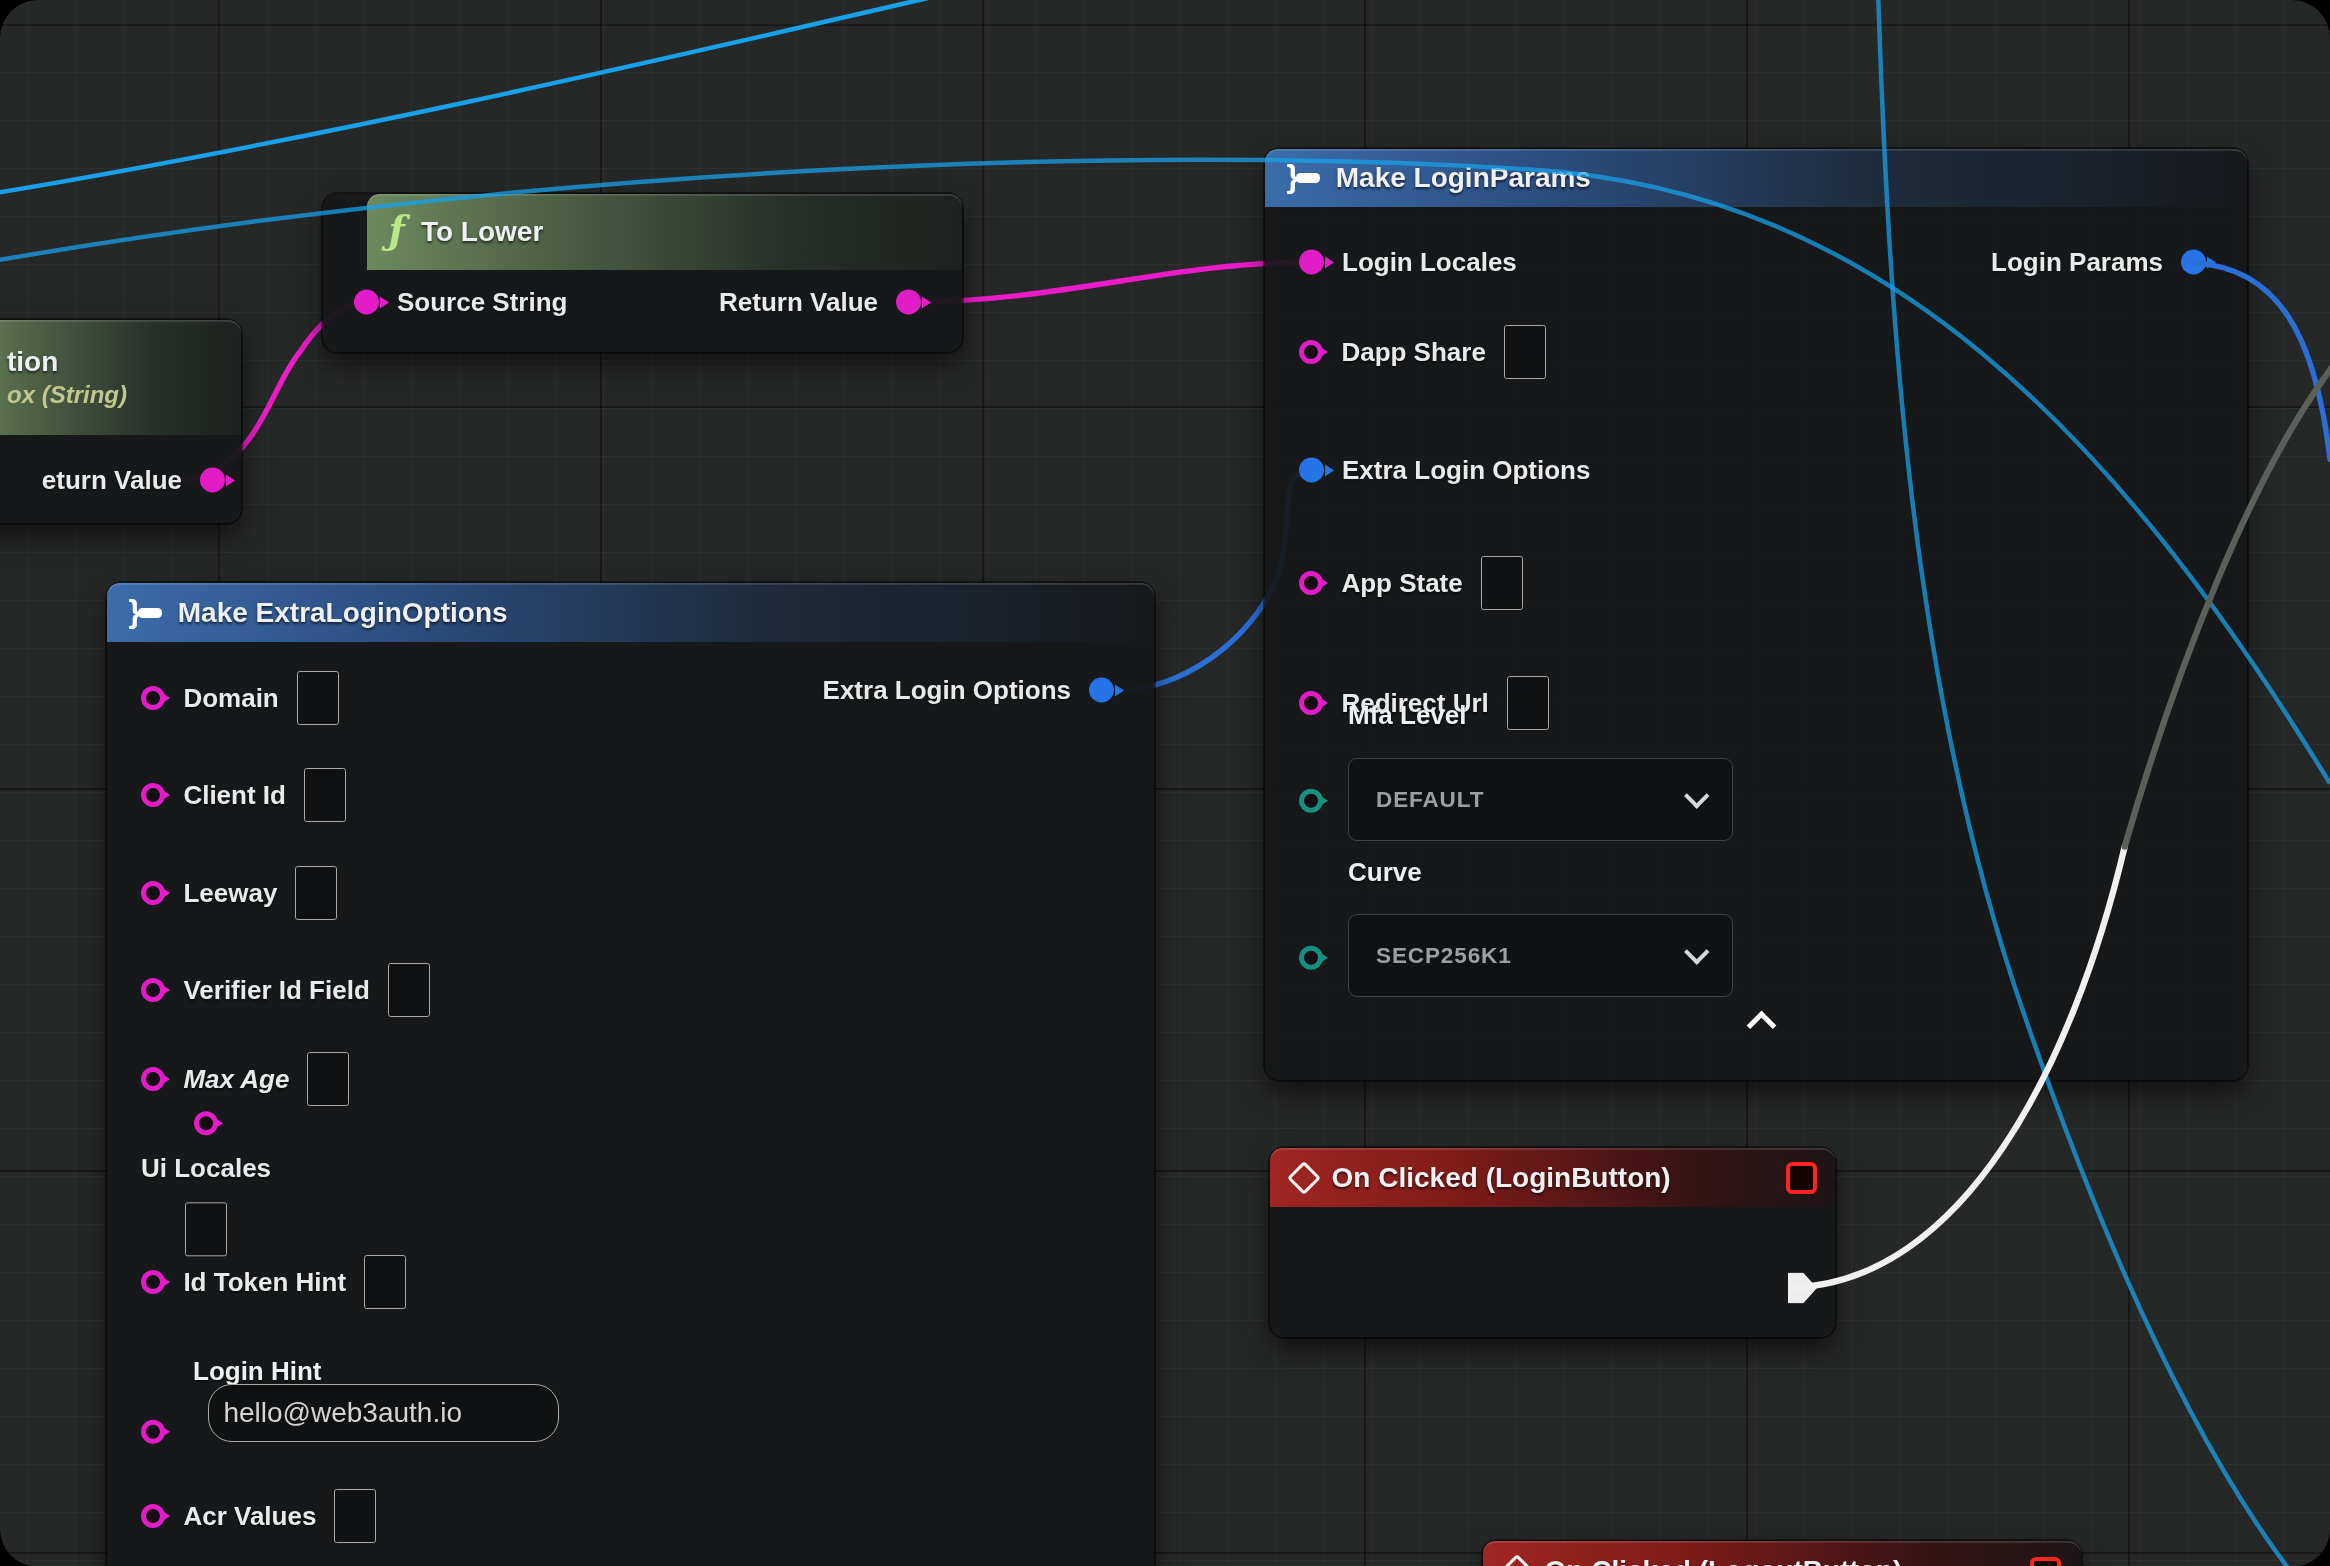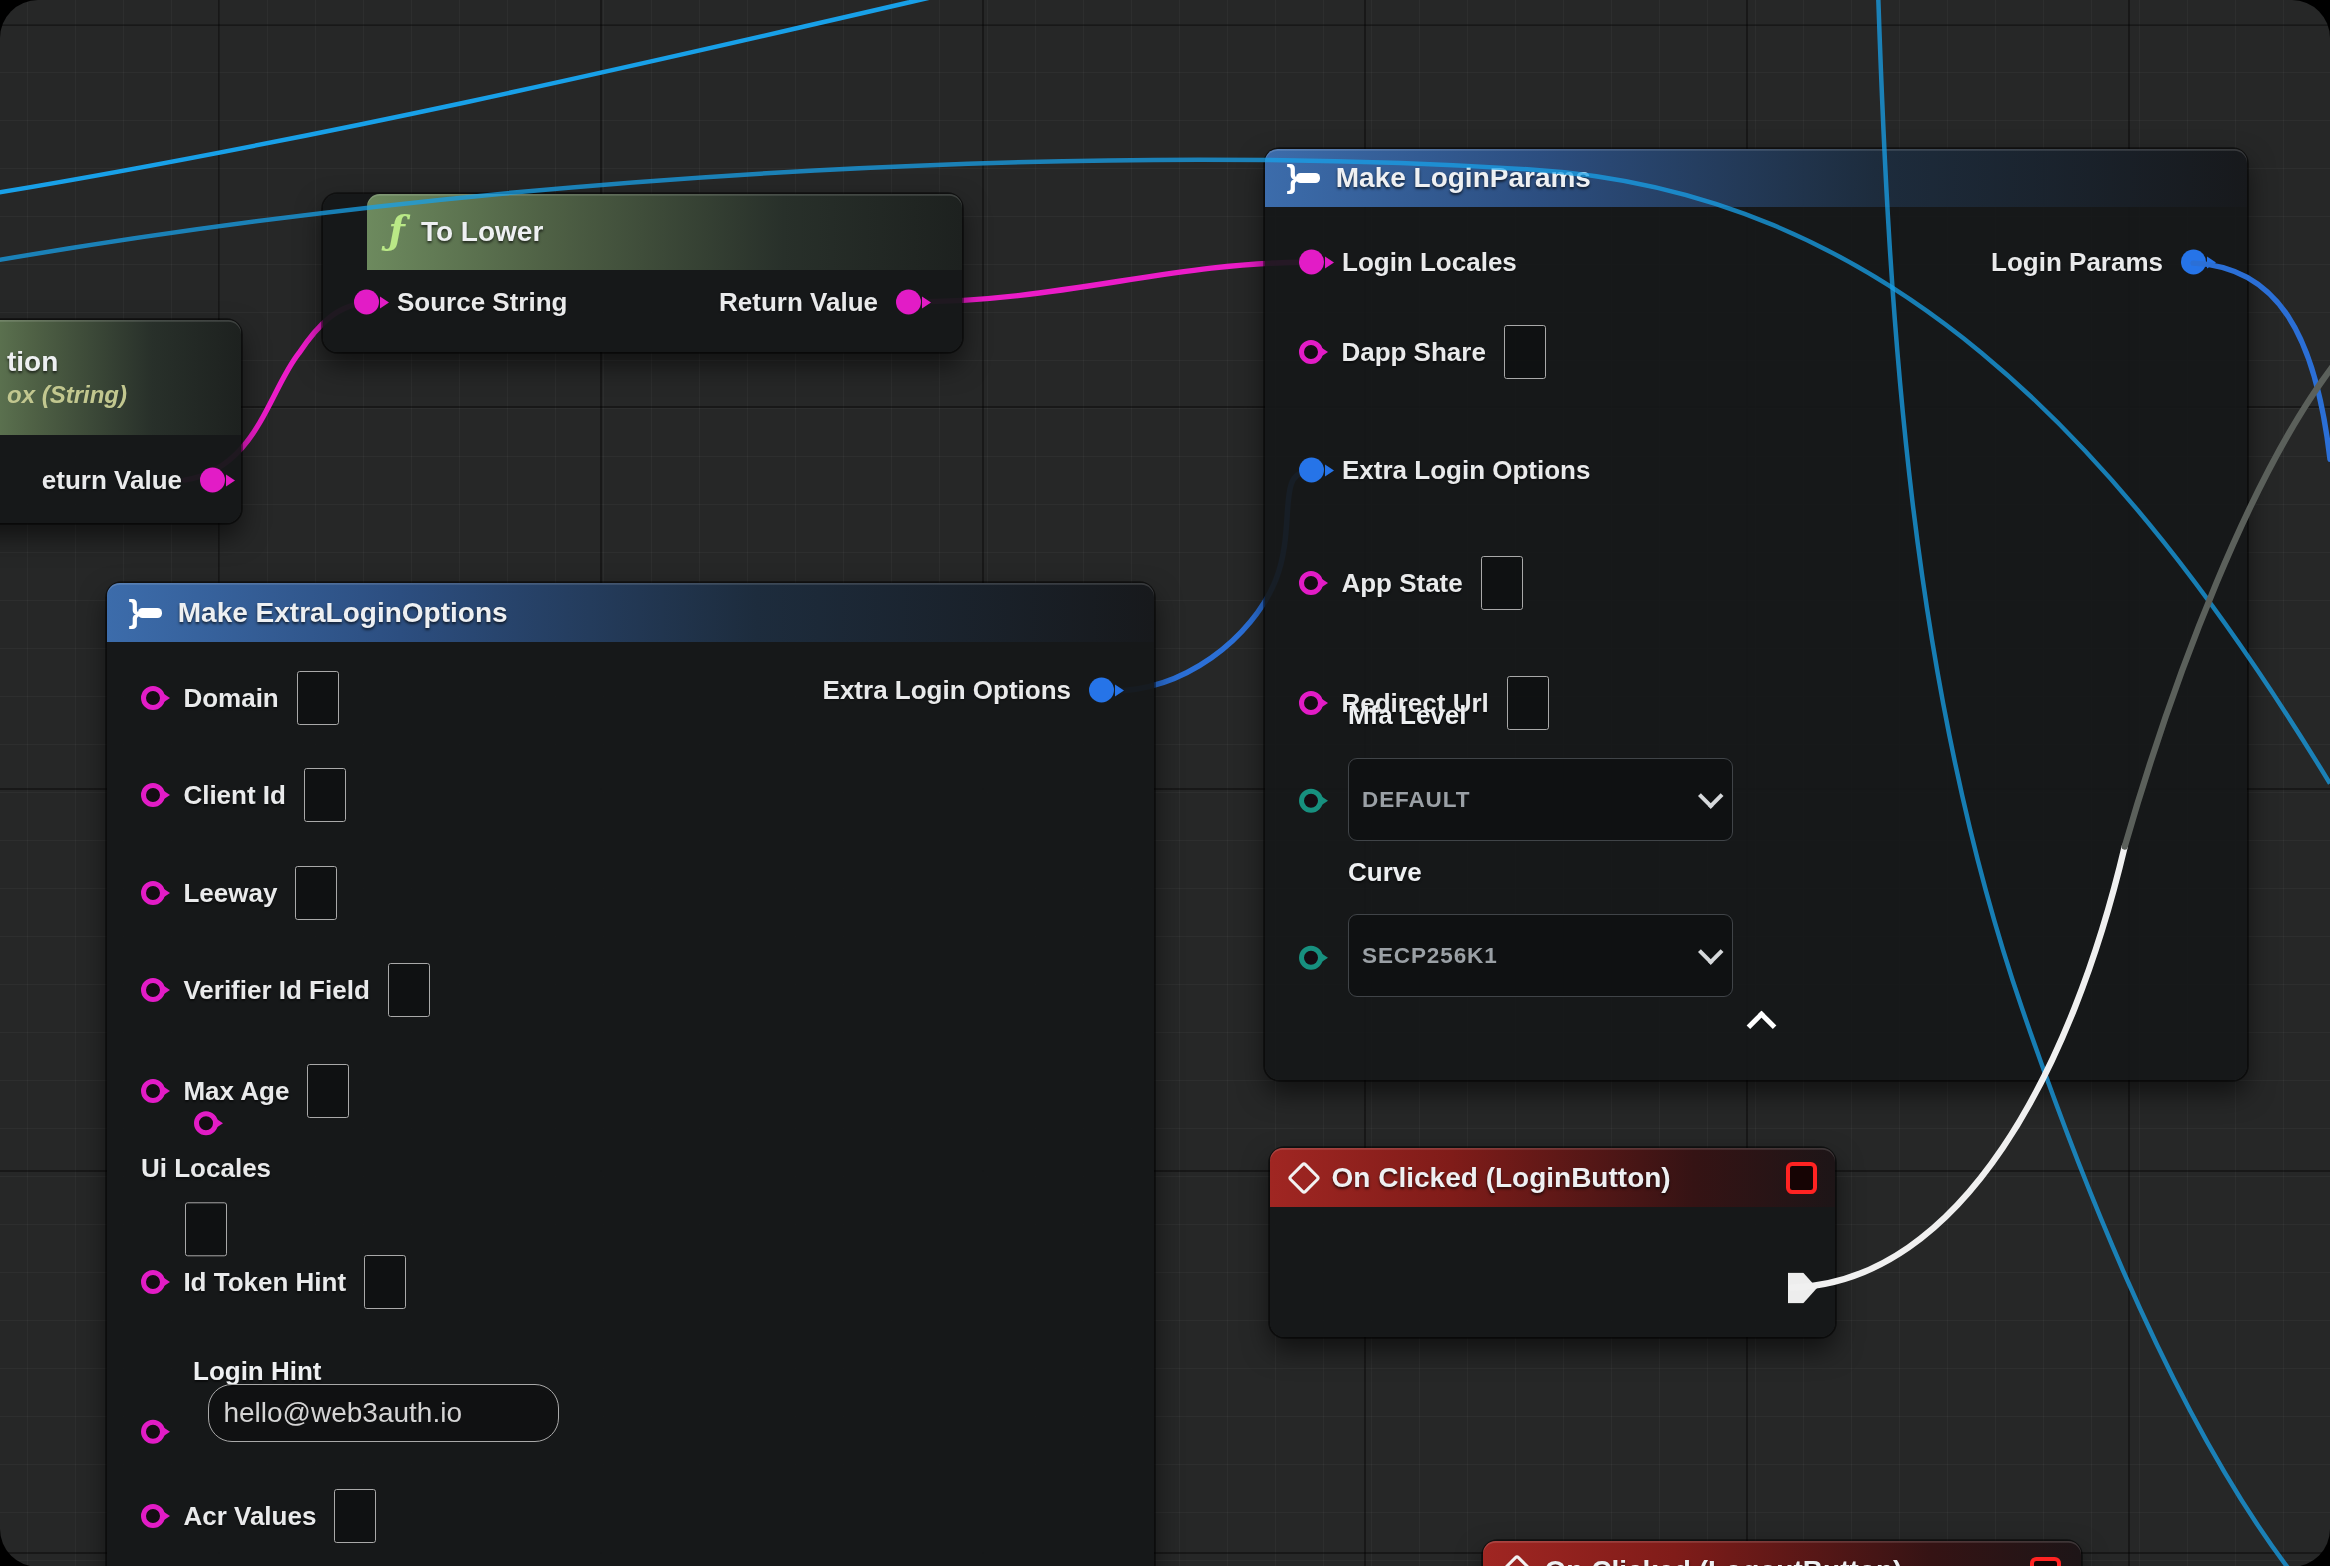--- a/index.html
+++ b/index.html
@@ -51,21 +51,21 @@
   .pin-row{position:absolute;display:flex;align-items:center;gap:18px;transform:translateY(-50%);}
   .pin-label{font-size:26px;font-weight:bold;color:#e9eaeb;white-space:nowrap;text-shadow:0 1.8px 1.8px rgba(0,0,0,.5);}
   .out-row{flex-direction:row;}
 
   .vbox{width:40px;height:52px;border:1.8px solid #a9a9a9;border-radius:2.7px;background:rgba(0,0,0,.28);flex:none;}
 
   .field-label{position:absolute;font-size:26px;font-weight:bold;color:#eef0f2;white-space:nowrap;
                text-shadow:0 1.8px 1.8px rgba(0,0,0,.5);}
   .dropdown{position:absolute;width:385px;height:83px;background:#0f1112;border:1.8px solid #404448;
       border-radius:9px;display:flex;align-items:center;justify-content:space-between;
-      padding:0 13px;box-sizing:border-box;}
+      padding:0 27px;box-sizing:border-box;}
   .dd-text{font-size:22.5px;font-weight:bold;color:#9aa0a5;letter-spacing:0.9px;}
   .chev-down{width:13.5px;height:13.5px;border-right:4.5px solid #d6d9db;border-bottom:4.5px solid #d6d9db;
       transform:rotate(45deg);margin-top:-7.2px;}
   .collapse-chev{position:absolute;width:16px;height:16px;border-right:5.4px solid #fff;border-bottom:5.4px solid #fff;
       transform:rotate(225deg);}
 
   .text-input{height:58px;border:1.8px solid #a9a9a9;border-radius:2.7px;background:rgba(5,5,5,.35);
       color:#d4d4d4;font-size:28px;font-family:"Liberation Sans",sans-serif;
       display:flex;align-items:center;padding:0 14.4px;box-sizing:border-box;white-space:nowrap;}
 
@@ -198,21 +198,21 @@
     <div class="pin-row" style="top:310px;left:34px;">
       <span class="pin hollow" style="color:#e21cc6;"></span>
       <span class="pin-label">Leeway</span>
       <span class="vbox"></span>
     </div>
     <div class="pin-row" style="top:407px;left:34px;">
       <span class="pin hollow" style="color:#e21cc6;"></span>
       <span class="pin-label">Verifier Id Field</span>
       <span class="vbox"></span>
     </div>
-    <div class="pin-row" style="top:508px;left:34px;">
+    <div class="pin-row" style="top:496px;left:34px;font-style:italic;">
       <span class="pin hollow" style="color:#e21cc6;"></span>
       <span class="pin-label">Max Age</span>
       <span class="vbox"></span>
     </div>
     <div class="pin-row" style="top:601px;left:34px;flex-direction:column;">
       <span class="pin hollow" style="color:#e21cc6;"></span>
       <span class="pin-label">Ui Locales</span>
       <span class="vbox"></span>
     </div>
     <div class="pin-row" style="top:699px;left:34px;">

